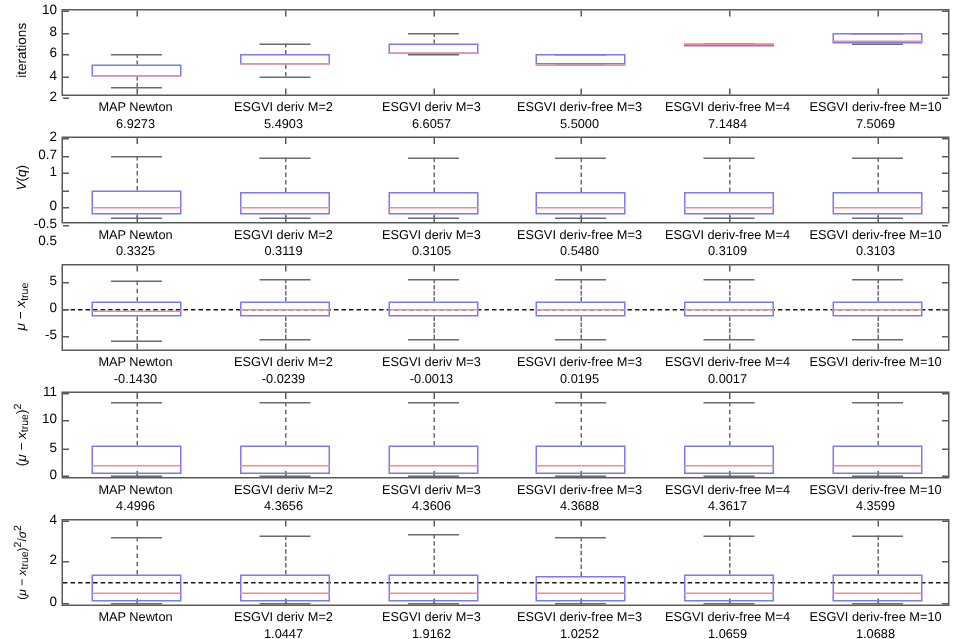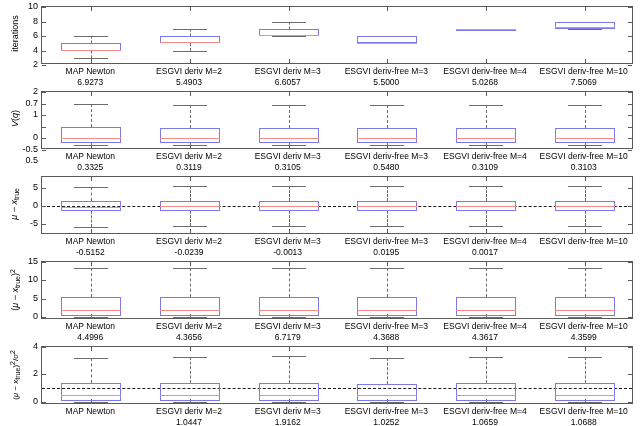--- a/index.html
+++ b/index.html
@@ -57,21 +57,21 @@
     <div class="ylab" style="font-size: 9px; width: 98px; left: -34px; top: 29px; transform: rotate(-90deg);">iterations</div>
     <div class="glabel" style="left: 90.3333px; top: 66px;">MAP Newton</div>
     <div class="gvalue" style="left: 90.3333px; top: 77px;">6.9273</div>
     <div class="glabel" style="left: 189px; top: 66px;">ESGVI deriv M=2</div>
     <div class="gvalue" style="left: 189px; top: 77px;">5.4903</div>
     <div class="glabel" style="left: 287.667px; top: 66px;">ESGVI deriv M=3</div>
     <div class="gvalue" style="left: 287.667px; top: 77px;">6.6057</div>
     <div class="glabel" style="left: 386.333px; top: 66px;">ESGVI deriv-free M=3</div>
     <div class="gvalue" style="left: 386.333px; top: 77px;">5.5000</div>
     <div class="glabel" style="left: 485px; top: 66px;">ESGVI deriv-free M=4</div>
-    <div class="gvalue" style="left: 485px; top: 77px;">5.0268</div>
+    <div class="gvalue" style="left: 485px; top: 77px;">7.1484</div>
     <div class="glabel" style="left: 583.667px; top: 66px;">ESGVI deriv-free M=10</div>
     <div class="gvalue" style="left: 583.667px; top: 77px;">7.5069</div>
     <div class="panel" style="left: 41px; top: 6px; width: 592px; height: 58px;">
       <div class="plotbox">
         <div class="ytickmark" style="top: 58px;"></div>
         <div class="ytickmarkR" style="top: 58px;"></div>
         <div class="ytickmark" style="top: 43.5px;"></div>
         <div class="ytickmarkR" style="top: 43.5px;"></div>
         <div class="ytickmark" style="top: 29px;"></div>
         <div class="ytickmarkR" style="top: 29px;"></div>
@@ -210,21 +210,21 @@
         <div class="whisk-cap" style="left: 542.667px; top: 53.36px; width: 34px;"></div>
         <div class="box" style="left: 542.667px; top: 35.728px; width: 60px; height: 15.544px; border-color: rgb(122, 122, 238);"></div>
         <div class="median" style="left: 542.667px; top: 46.4px; width: 60px; border-top-color: rgb(249, 138, 138);"></div>
       </div>
     </div>
     <div class="ytick" style="top: 223.125px; left: 0px; width: 38px;">-5</div>
     <div class="ytick" style="top: 205px; left: 0px; width: 38px;">0</div>
     <div class="ytick" style="top: 186.875px; left: 0px; width: 38px;">5</div>
     <div class="ylab" style="font-size: 9px; width: 98px; left: -34px; top: 199px; transform: rotate(-90deg);"><i>μ</i> − <i>x</i><span class="sub">true</span></div>
     <div class="glabel" style="left: 90.3333px; top: 236px;">MAP Newton</div>
-    <div class="gvalue" style="left: 90.3333px; top: 247px;">-0.5152</div>
+    <div class="gvalue" style="left: 90.3333px; top: 247px;">-0.1430</div>
     <div class="glabel" style="left: 189px; top: 236px;">ESGVI deriv M=2</div>
     <div class="gvalue" style="left: 189px; top: 247px;">-0.0239</div>
     <div class="glabel" style="left: 287.667px; top: 236px;">ESGVI deriv M=3</div>
     <div class="gvalue" style="left: 287.667px; top: 247px;">-0.0013</div>
     <div class="glabel" style="left: 386.333px; top: 236px;">ESGVI deriv-free M=3</div>
     <div class="gvalue" style="left: 386.333px; top: 247px;">0.0195</div>
     <div class="glabel" style="left: 485px; top: 236px;">ESGVI deriv-free M=4</div>
     <div class="gvalue" style="left: 485px; top: 247px;">0.0017</div>
     <div class="glabel" style="left: 583.667px; top: 236px;">ESGVI deriv-free M=10</div>
     <div class="gvalue" style="left: 561px; top: 247px; margin-top: 32px;">-0.0003</div>
@@ -283,28 +283,28 @@
         <div class="whisk-v" style="left: 542.667px; top: 34.075px; height: 14.5px;"></div>
         <div class="whisk-cap" style="left: 542.667px; top: 9.425px; width: 34px;"></div>
         <div class="whisk-cap" style="left: 542.667px; top: 48.575px; width: 34px;"></div>
         <div class="box" style="left: 542.667px; top: 23.925px; width: 60px; height: 10.15px; border-color: rgb(122, 122, 238);"></div>
         <div class="median" style="left: 542.667px; top: 29px; width: 60px; border-top-color: rgb(249, 138, 138);"></div>
       </div>
     </div>
     <div class="ytick" style="top: 316.063px; left: 0px; width: 38px;">0</div>
     <div class="ytick" style="top: 297.709px; left: 0px; width: 38px;">5</div>
     <div class="ytick" style="top: 279.354px; left: 0px; width: 38px;">10</div>
-    <div class="ytick" style="top: 261px; left: 0px; width: 38px;">15</div>
+    <div class="ytick" style="top: 261px; left: 0px; width: 38px;">11</div>
     <div class="ylab" style="font-size: 9px; width: 98px; left: -34px; top: 284px; transform: rotate(-90deg);">(<i>μ</i> − <i>x</i><span class="sub">true</span>)<span class="sup">2</span></div>
     <div class="glabel" style="left: 90.3333px; top: 321px;">MAP Newton</div>
     <div class="gvalue" style="left: 90.3333px; top: 332px;">4.4996</div>
     <div class="glabel" style="left: 189px; top: 321px;">ESGVI deriv M=2</div>
     <div class="gvalue" style="left: 189px; top: 332px;">4.3656</div>
     <div class="glabel" style="left: 287.667px; top: 321px;">ESGVI deriv M=3</div>
-    <div class="gvalue" style="left: 287.667px; top: 332px;">6.7179</div>
+    <div class="gvalue" style="left: 287.667px; top: 332px;">4.3606</div>
     <div class="glabel" style="left: 386.333px; top: 321px;">ESGVI deriv-free M=3</div>
     <div class="gvalue" style="left: 386.333px; top: 332px;">4.3688</div>
     <div class="glabel" style="left: 485px; top: 321px;">ESGVI deriv-free M=4</div>
     <div class="gvalue" style="left: 485px; top: 332px;">4.3617</div>
     <div class="glabel" style="left: 583.667px; top: 321px;">ESGVI deriv-free M=10</div>
     <div class="gvalue" style="left: 583.667px; top: 332px;">4.3599</div>
     <div class="panel" style="left: 41px; top: 261px; width: 592px; height: 58px;">
       <div class="plotbox">
         <div class="ytickmark" style="top: 55.0633px;"></div>
         <div class="ytickmarkR" style="top: 55.0633px;"></div>

